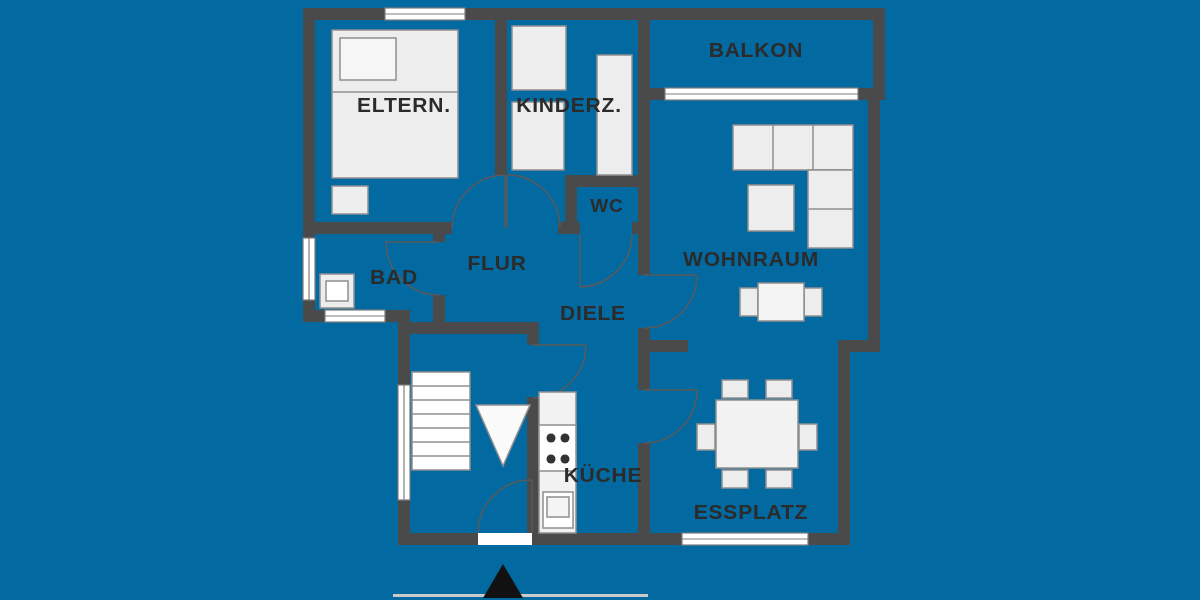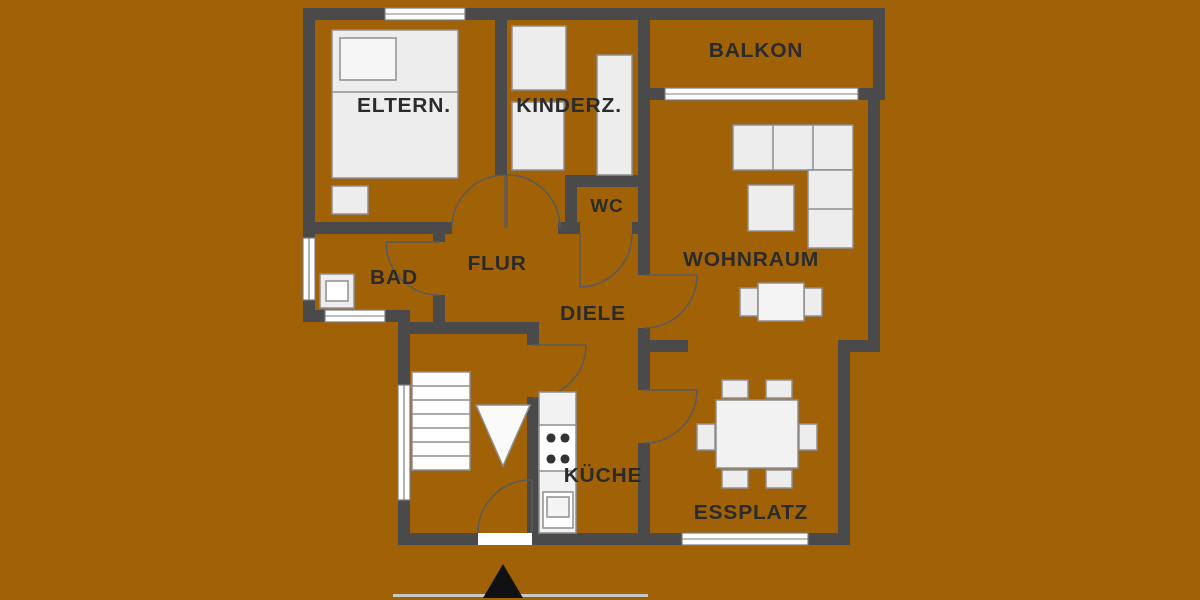--- a/index.html
+++ b/index.html
@@ -1,16 +1,16 @@
 <!DOCTYPE html>
 <html><head>
 <meta charset="utf-8">
 <style>
   html,body{margin:0;padding:0;background:#ffffff;}
-  .canvas{position:relative;width:1200px;height:600px;background:#a16207;overflow:hidden;
+  .canvas{position:relative;width:1200px;height:600px;background:#0369a1;overflow:hidden;
           font-family:"Liberation Sans", sans-serif;}
   svg{position:absolute;left:0;top:0;}
   .room-label{font-family:"Liberation Sans", sans-serif;font-size:21px;font-weight:700;
               fill:#2b2b2b;letter-spacing:0.8px;text-anchor:middle;}
   .room-label.small{font-size:19px;}
 </style>
 </head>
 <body>
 
 <div class="canvas">

